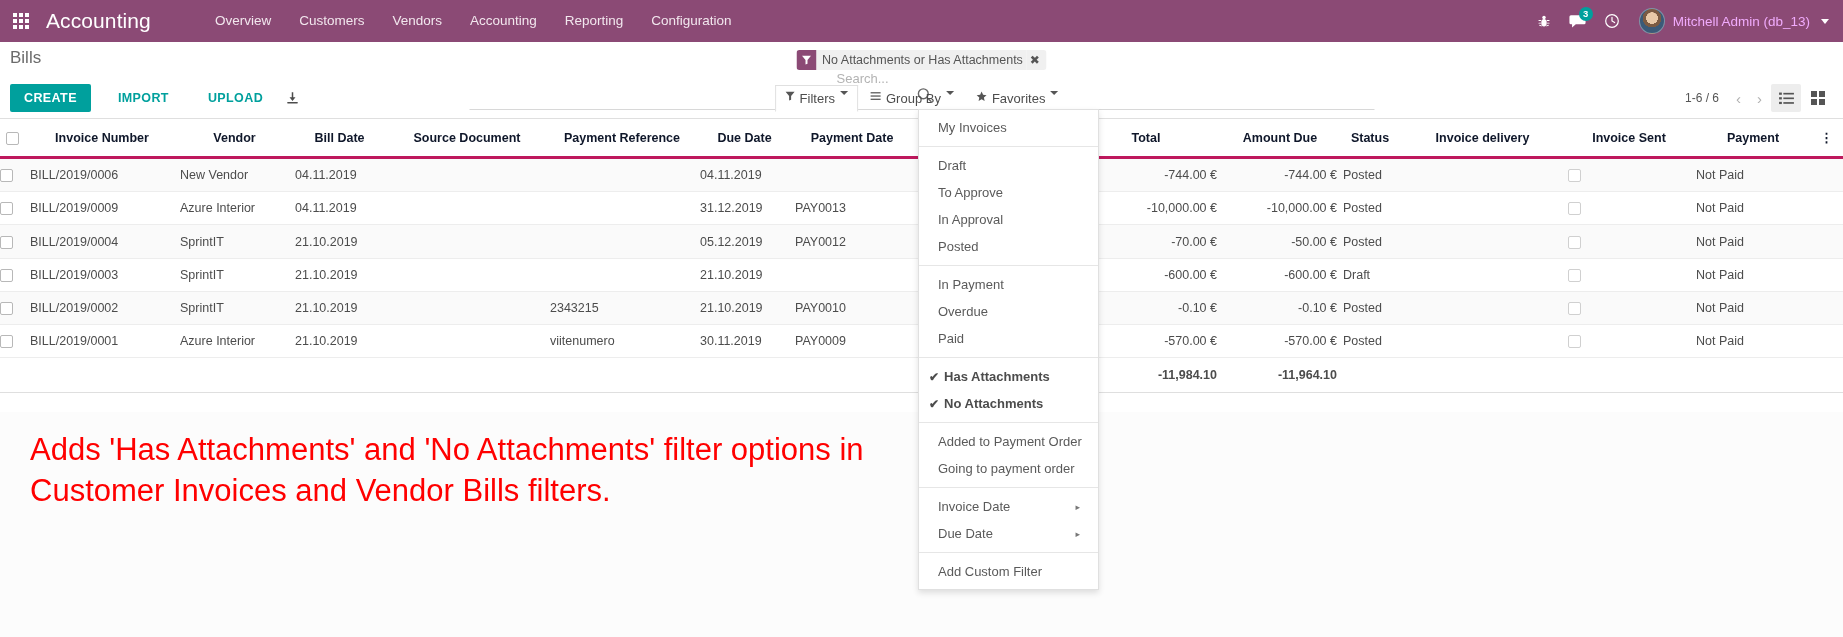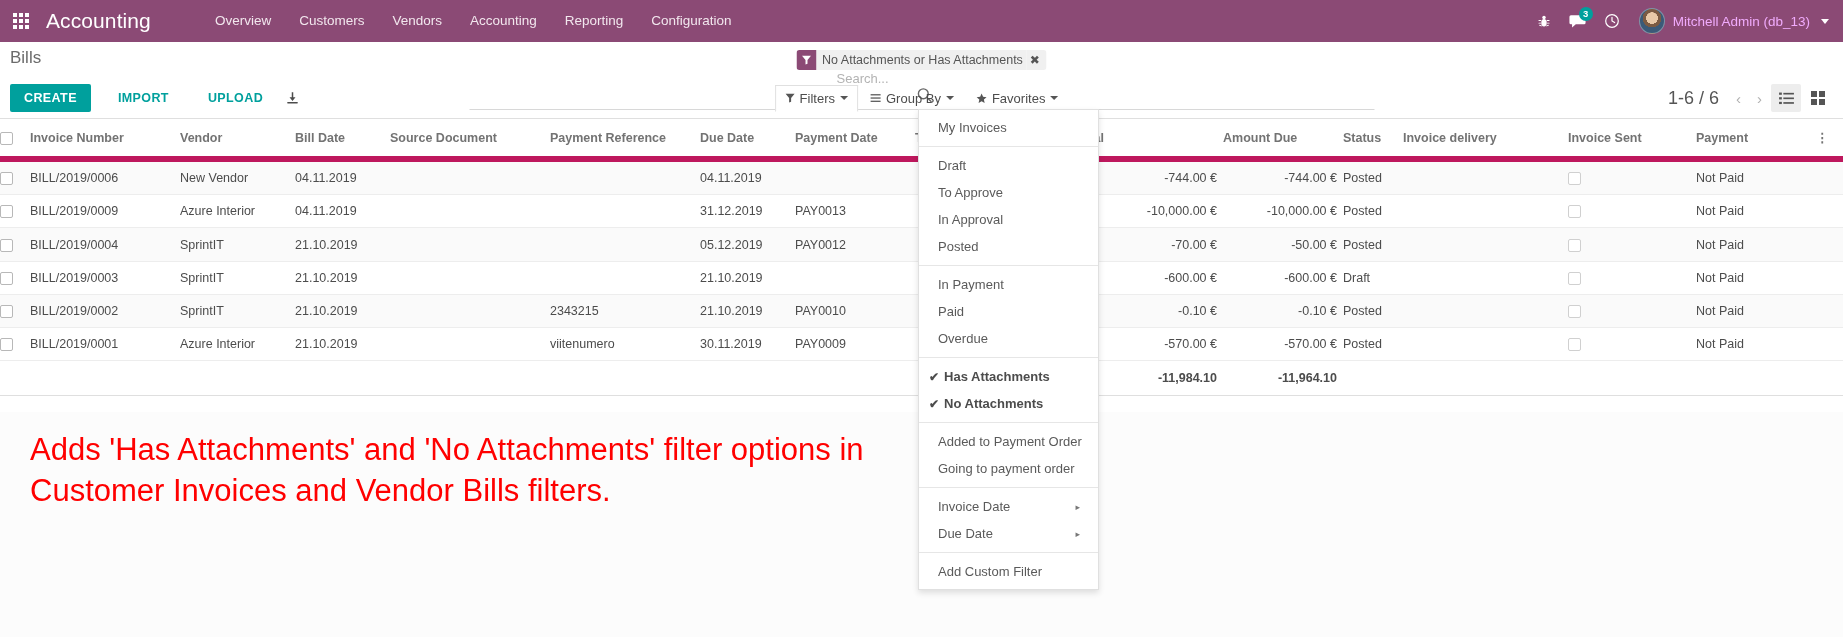--- a/index.html
+++ b/index.html
@@ -70,28 +70,28 @@
   .btn-flat {
     background:transparent; border:0; color:#00A09D;
     font-size:12.5px; font-weight:700; letter-spacing:.4px;
     padding:7px 12px; cursor:pointer; font-family:inherit;margin-left:15px;
   }
   .dl-ic { color:#4c4c4c; padding:0 10px; display:flex; align-items:center; cursor:pointer; }
 
   .cp-filters { position:absolute; left:50%; transform:translateX(-50%); display:flex; align-items:center; gap:2px; }
   .fbtn {
     font-size:13px; color:#4c4c4c; padding:5px 9px; cursor:pointer;
-    display:flex; align-items:center; gap:5px; background:transparent; border:1px solid transparent;
+    display:flex; gap:5px; background:transparent; border:1px solid transparent;
     font-family:inherit; white-space:nowrap;
   }
   .fbtn.open { background:#fff; border:1px solid #e0e0e0; border-bottom-color:#fff; position:relative; z-index:60; }
   .fbtn .cc { width:0;height:0;border-left:4px solid transparent;border-right:4px solid transparent;border-top:4px solid #555; }
 
   .cp-right { margin-left:auto; display:flex; align-items:center; gap:2px; }
-  .pager { font-size:18px; color:#555; padding-right:8px; white-space:nowrap;margin-left:28px; }
+  .pager { font-size:12px; color:#555; padding-right:8px; white-space:nowrap;margin-left:28px; }
   .pg-arrow { color:#b0b0b0; padding:2px 7px; cursor:pointer; font-size:15px; line-height:1; }
   .view-btn { width:30px; height:28px; display:flex; align-items:center; justify-content:center; cursor:pointer; color:#555; border-radius:2px; }
   .view-btn.active { background:#ededed; }
 
   
   .dropdown {
     position:absolute; top:109px; left:918px; width:181px;
     background:#fff; border:1px solid #e0e0e0; z-index:55;
     box-shadow:0 3px 6px rgba(0,0,0,.12); padding:4px 0;
     font-size:13px;
@@ -99,22 +99,22 @@
   .dd-item { padding:6px 18px 6px 19px; color:#5a5a5a; cursor:pointer; white-space:nowrap; display:flex; align-items:center; }
   .dd-item.checked { font-weight:700; color:#4c4c4c; padding-left:10px; }
   .dd-item .chk { margin-right:5px; font-size:12px; }
   .dd-item .arrow { margin-left:auto; font-size:9px; color:#777; }
   .dd-sep { height:1px; background:#e6e6e6; margin:5px 0; }
 
   
   .list-wrap { position:relative; z-index:10; background:#fff; }
   table.olist { width:100%; border-collapse:collapse; font-size:12.5px; table-layout:fixed; }
   table.olist thead th {
-    font-size:12.5px; font-weight:700; color:#737373;
-    text-align:left; padding:11px 6px 11px 0; border-bottom:6px solid #be185d;
+    font-size:12.5px; font-weight:700; color:#0f172a;
+    text-align:center; padding:11px 6px 11px 0; border-bottom:3px solid #be185d;
     white-space:nowrap; overflow:hidden;
   }
   table.olist tbody td {
     padding:9px 6px 9px 0; border-bottom:1px solid #ededed; color:#4c4c4c;
     white-space:nowrap; overflow:hidden; text-overflow:ellipsis;
   }
   tr.row-draft td { color:#5bc0de; }
   td.num, th.num { text-align:right; }
   th.c-check, td.c-check { width:30px; padding-left:10px; padding-right:0; }
   .ck { width:13px; height:13px; border:1px solid #b8b8b8; border-radius:2px; display:inline-block; background:#fff; vertical-align:middle; cursor:pointer;}
@@ -460,22 +460,22 @@
 
 <div class="dropdown">
   <div class="dd-item">My Invoices</div>
   <div class="dd-sep"></div>
   <div class="dd-item">Draft</div>
   <div class="dd-item">To Approve</div>
   <div class="dd-item">In Approval</div>
   <div class="dd-item">Posted</div>
   <div class="dd-sep"></div>
   <div class="dd-item">In Payment</div>
+  <div class="dd-item">Overdue</div>
   <div class="dd-item">Paid</div>
-  <div class="dd-item">Overdue</div>
   <div class="dd-sep"></div>
   <div class="dd-item checked">
     <span class="chk">✔</span>
     <span>Has Attachments</span>
   </div>
   <div class="dd-item checked">
     <span class="chk">✔</span>
     <span>No Attachments</span>
   </div>
   <div class="dd-sep"></div>

